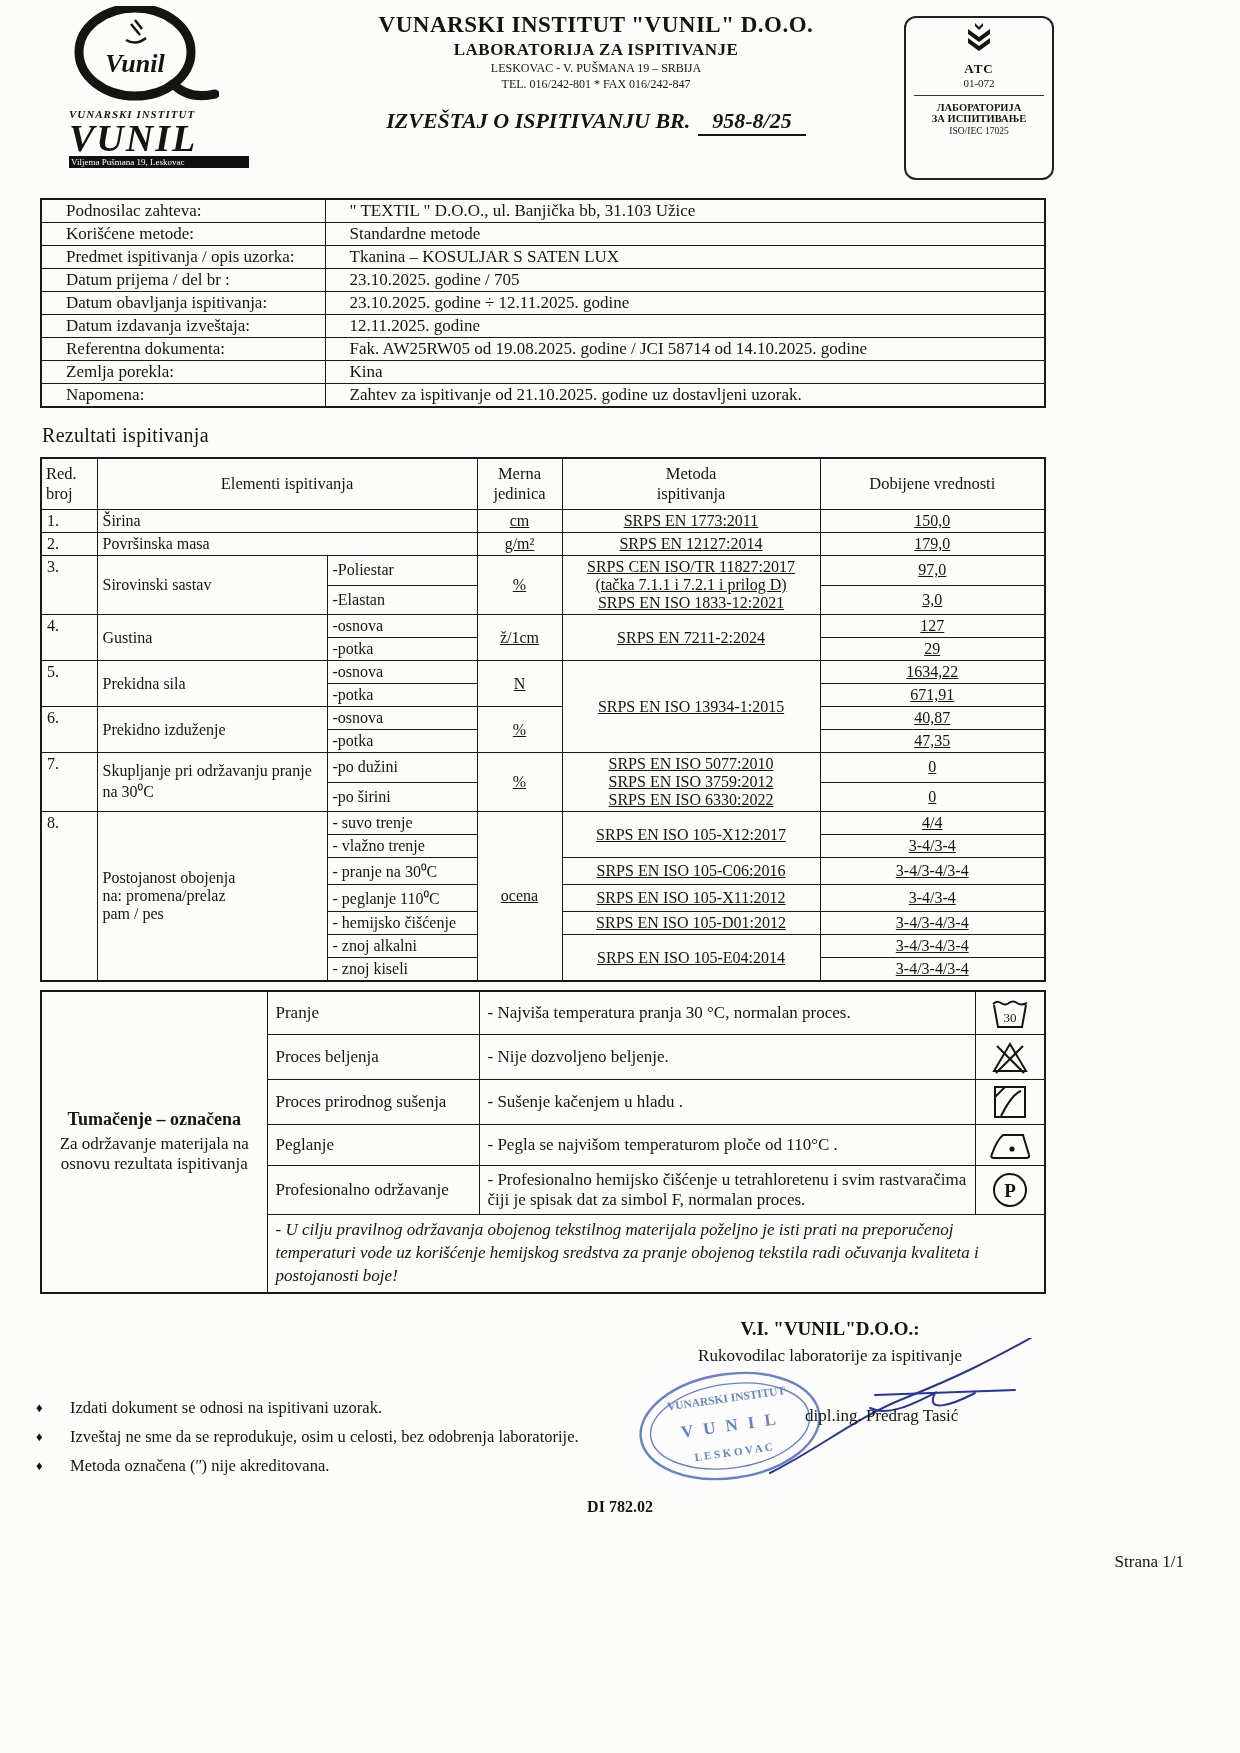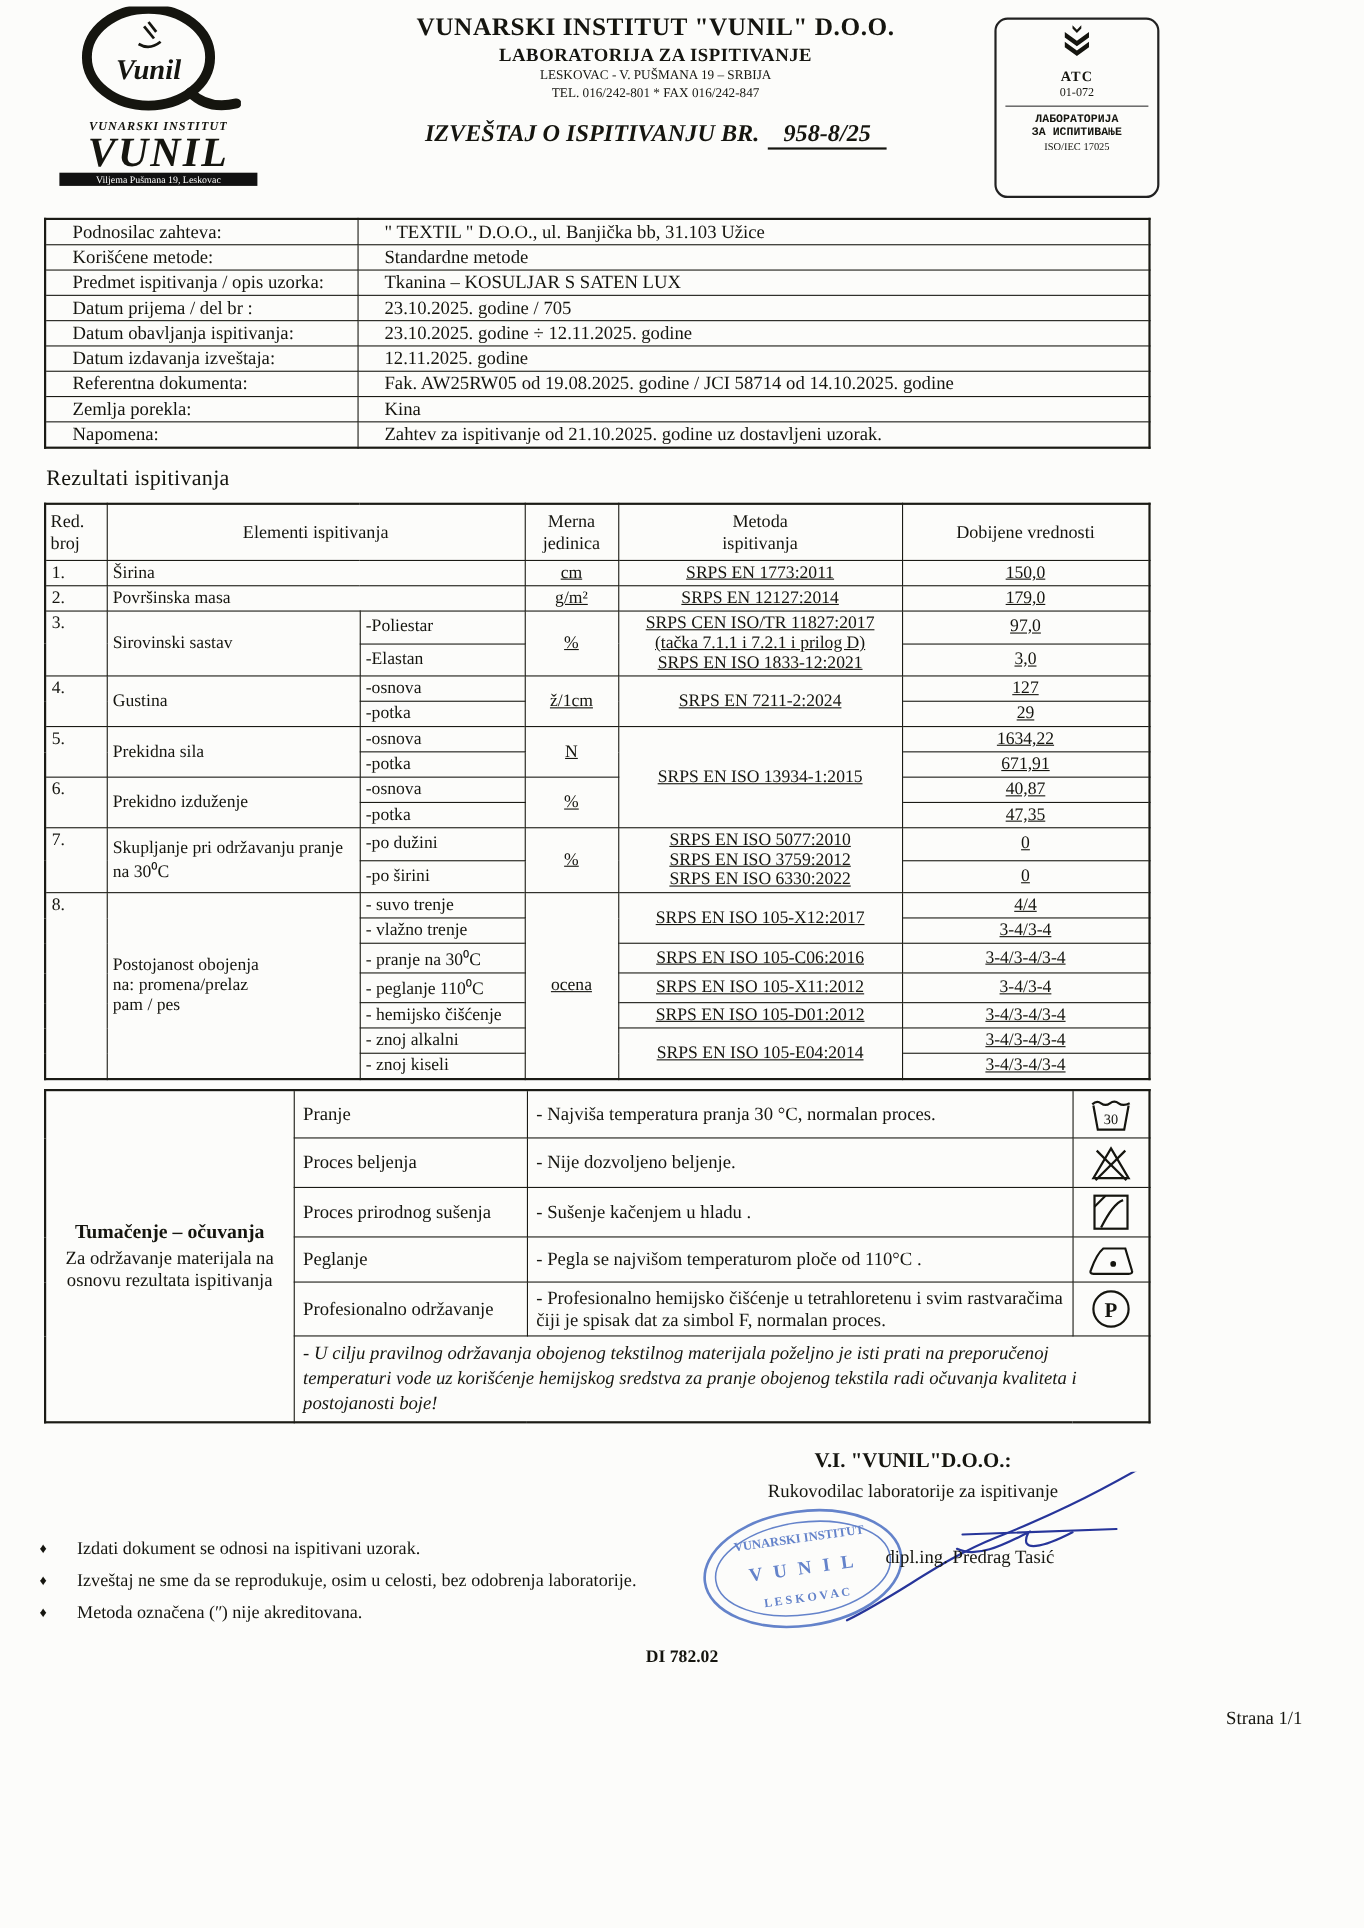--- a/index.html
+++ b/index.html
@@ -2,35 +2,35 @@
 <html><head>
 <meta charset="utf-8">
 <style>
   * { margin:0; padding:0; box-sizing:border-box; }
   html,body { background:#d8d8d4; }
   body { font-family:"Liberation Serif", serif; color:#15150f; }
   .page { position:relative; width:1240px; height:1753px; margin:0 auto; background:#fcfcfa; overflow:hidden; padding:0 46px 0 40px; }
 
   
   .hdr { position:relative; height:196px; }
-  .logo-block { position:absolute; left:14px; top:6px; width:180px; text-align:center; }
+  .logo-block { position:absolute; left:29px; top:6px; width:180px; }
   .logo-inst { font-size:11px; font-weight:bold; font-style:italic; letter-spacing:1px; margin-top:2px; }
   .logo-brand { font-size:38px; font-weight:bold; font-style:italic; letter-spacing:2px; line-height:36px; }
   .logo-addr { background:#111; color:#fff; font-size:9px; padding:1px 2px; }
   .hdr-center { position:absolute; left:276px; top:12px; width:560px; text-align:center; }
   .hc-company { font-size:23px; font-weight:bold; letter-spacing:0.5px; }
   .hc-lab { font-size:17px; font-weight:bold; margin-top:2px; letter-spacing:0.5px; }
   .hc-addr, .hc-phone { font-size:12px; margin-top:1px; }
   .hc-title { margin-top:16px; font-size:22px; font-weight:bold; font-style:italic; }
   .hc-repno { border-bottom:2px solid #15150f; padding:0 14px 1px 14px; margin-left:8px; }
   .atc-box { position:absolute; left:864px; top:16px; width:150px; height:164px; border:2px solid #222; border-radius:12px; text-align:center; padding-top:3px; }
   .atc-name { font-size:13px; font-weight:bold; letter-spacing:1px; margin-top:2px; }
   .atc-code { font-size:11px; }
   .atc-div { border-top:1px solid #333; margin:6px 8px; }
-  .atc-l1, .atc-l2 { font-size:10.5px; font-weight:bold;font-family:Liberation Mono, monospace; }
+  .atc-l1, .atc-l2 { font-size:10.5px; font-weight:bold; }
   .atc-l3 { font-size:9.5px; margin-top:2px; }
 
   
   table { border-collapse:collapse; table-layout:fixed; }
   .info-table { width:1004px; margin-top:2px; border:2px solid #1b1b15; }
   .info-table td { border:1px solid #1b1b15; font-size:17px; padding:1px 24px; height:23px; }
   .info-table td.val { font-size:17px; }
 
   .section-title { font-size:20px; margin:16px 0 10px 2px; letter-spacing:0.3px; }
 
@@ -308,21 +308,21 @@
   <table class="interp-table">
     <colgroup>
         <col style="width:226px">
         <col style="width:212px">
         <col style="width:496px">
         <col style="width:70px">
       </colgroup>
     <tbody>
       <tr>
         <td class="interp-left" rowspan="6">
-          <div class="interp-title">Tumačenje – očuvanja</div>
+          <div class="interp-title">Tumačenje – označena</div>
           <div class="interp-sub">Za održavanje materijala na osnovu rezultata ispitivanja</div>
         </td>
         <td class="interp-label">Pranje</td>
         <td class="interp-text">-  Najviša temperatura pranja 30 °C, normalan proces.</td>
         <td class="interp-sym">
           <svg class="care-icon" width="40" height="34" viewBox="0 0 40 34">
             <path d="M3 8 Q7 4 11 7 Q15 10 19 7 Q23 4 27 7 Q31 10 37 7" fill="none" stroke="#15150f" stroke-width="2"></path>
             <path d="M4 9 L8 31 L32 31 L36 9" fill="none" stroke="#15150f" stroke-width="2"></path>
             <text x="20" y="26" text-anchor="middle" font-size="13" font-family="Liberation Serif, serif" fill="#15150f">30</text>
           </svg>

